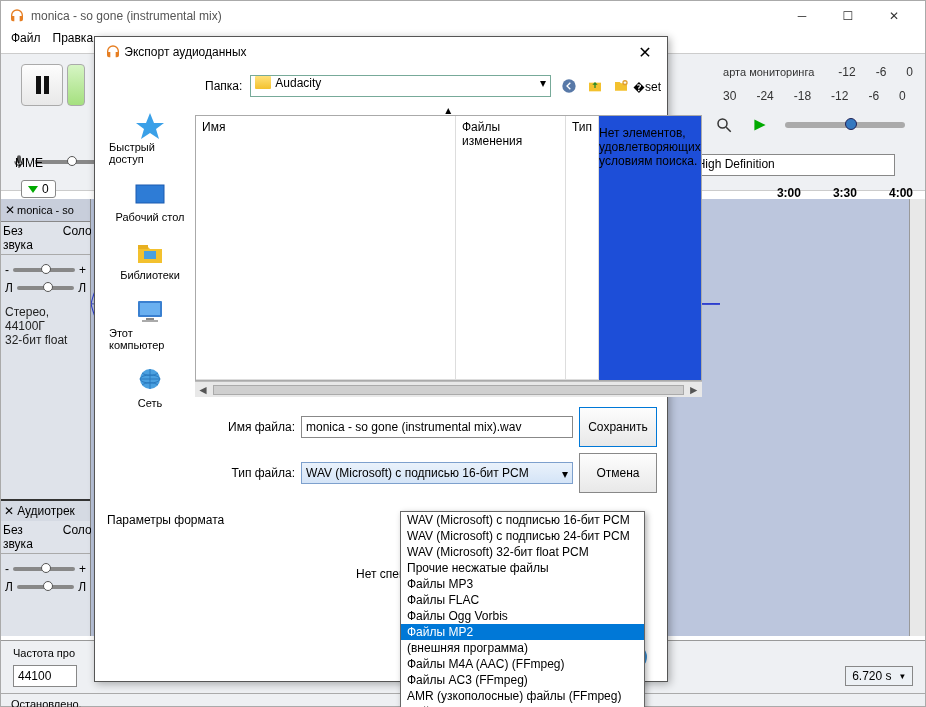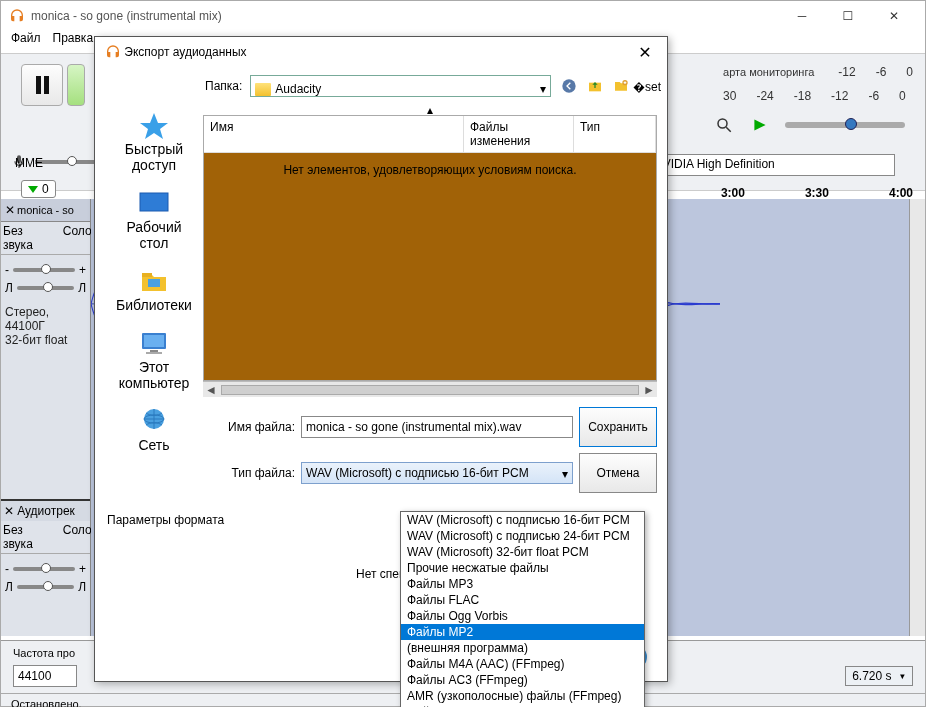--- a/index.html
+++ b/index.html
@@ -31,21 +31,21 @@
 .mme { width:90px; }
 .nvidia { position:absolute; right: 30px; top:100px; width: 260px; height:22px; border:1px solid #888; background:#fff; padding:2px 4px; font-size:12px; overflow:hidden; white-space:nowrap;}
 
 .rec-tools { position:absolute; right:20px; top:60px; display:flex; gap:14px; align-items:center;}
 .rec-tools .icon-btn { width:22px; height:22px; display:flex; align-items:center; justify-content:center;}
 
 .timecode { position:absolute; left:20px; top:128px;}
 .timecode-badge { display:inline-flex; align-items:center; gap:4px; background:#fff; border:1px solid #888; padding:1px 6px; border-radius:3px;}
 .tri-down { width:0;height:0;border-left:5px solid transparent;border-right:5px solid transparent;border-top:7px solid #0a0;}
 
-.ruler { position:absolute; right:12px; top:130px; display:flex; gap:60px; font-size:11px; color:#000;}
+.ruler { position:absolute; right:12px; top:130px; display:flex; gap:32px; font-size:11px; color:#000;}
 .ruler span{font-weight:bold;}
 
 
 .tracks { position:absolute; left:0; right:0; top:198px; bottom:70px; background:#818181; }
 .track-list-left { position:absolute; left:0; top:0; width: 90px; height:100%; background:#dfe3ea; border-right:1px solid #888;}
 .track-header { background:#c8cedb; padding:4px; border-bottom:1px solid #888;}
 .track-title { font-size:11px; overflow:hidden; white-space:nowrap;}
 .mixer-row{display:flex;font-size:10px; border-bottom:1px solid #aaa;gap:26px;}
 .mixer-row span{padding:2px;}
 .sliders { padding:4px;}
@@ -72,32 +72,32 @@
 
 
 .export-dialog { position:absolute; left:94px; top:36px; width:574px; height:646px; background:#fff; border:1px solid #555; box-shadow:2px 2px 8px rgba(0,0,0,0.3); z-index:100; }
 .dlg-title { height:30px; display:flex; align-items:center; padding:0 10px; background:#fff;}
 .dlg-title .ttext { flex:1; font-size:12px; color:#000;}
 .dlg-title .close { width:24px; text-align:center; font-size:16px;}
 
 .dlg-body { padding:8px 10px;}
 .folder-row { display:flex; align-items:center; gap:8px; margin-bottom:6px; padding-left:100px;}
 .folder-label{font-size:12px;}
-.folder-sel { flex:1; height:22px; border:1px solid #7a9; background:#fff; display:flex; align-items:flex-end; padding:0 4px; gap:4px;}
+.folder-sel { flex:1; height:22px; border:1px solid #7a9; background:#fff; display:flex; align-items:flex-start; padding:0 4px; gap:4px;}
 .folder-icon{width:16px;height:13px;background:linear-gradient(#ffe27a,#f3c12e);border-radius:1px;}
 .toolbar-icons{display:flex;gap:6px;}
 .ti{width:20px;height:20px;display:flex;align-items:center;justify-content:center;}
 
 .browser { display:flex; gap:0; height:294px; border:0px solid #aaa;}
 .places { width:98px; display:flex; flex-direction:column; align-items:center; padding-top:4px; gap:8px;}
 .place { display:flex; flex-direction:column; align-items:center; gap:2px; width:90px; padding:4px;}
 .place .ic { width:32px; height:28px;}
-.place .lab { font-size:14px; text-align:center;}
-
-.file-list { flex:1; border:1px solid #aaa; background:#a16207; display:flex; flex-direction:column;}
+.place .lab { font-size:11px; text-align:left;}
+
+.file-list { flex:1; border:1px solid #aaa; background:#1d4ed8; display:flex; flex-direction:row;}
 .list-header { display:flex; background:#fff; border-bottom:1px solid #ddd;}
 .list-header .col { padding:4px 6px; font-size:12px; border-right:1px solid #ddd;}
 .col1{width:260px;} .col2{width:110px;} .col3{flex:1;}
 .list-body { flex:1; display:flex; align-items:flex-start; justify-content:center; padding-top:10px; color:#000; font-size:12px;}
 .hscroll-wrap{height:16px;background:#e8e8e8;border-top:1px solid #bbb;display:flex;align-items:center;}
 .hscroll-wrap .arr{width:16px;text-align:center;color:#555;}
 .hscroll-wrap .hbar{flex:1;margin:0 2px;height:10px;background:#cfcfcf;border:1px solid #aaa;}
 
 .form-rows { margin-top:10px; display:flex; flex-direction:column; gap:6px;}
 .frow { display:flex; align-items:center; gap:6px;}

